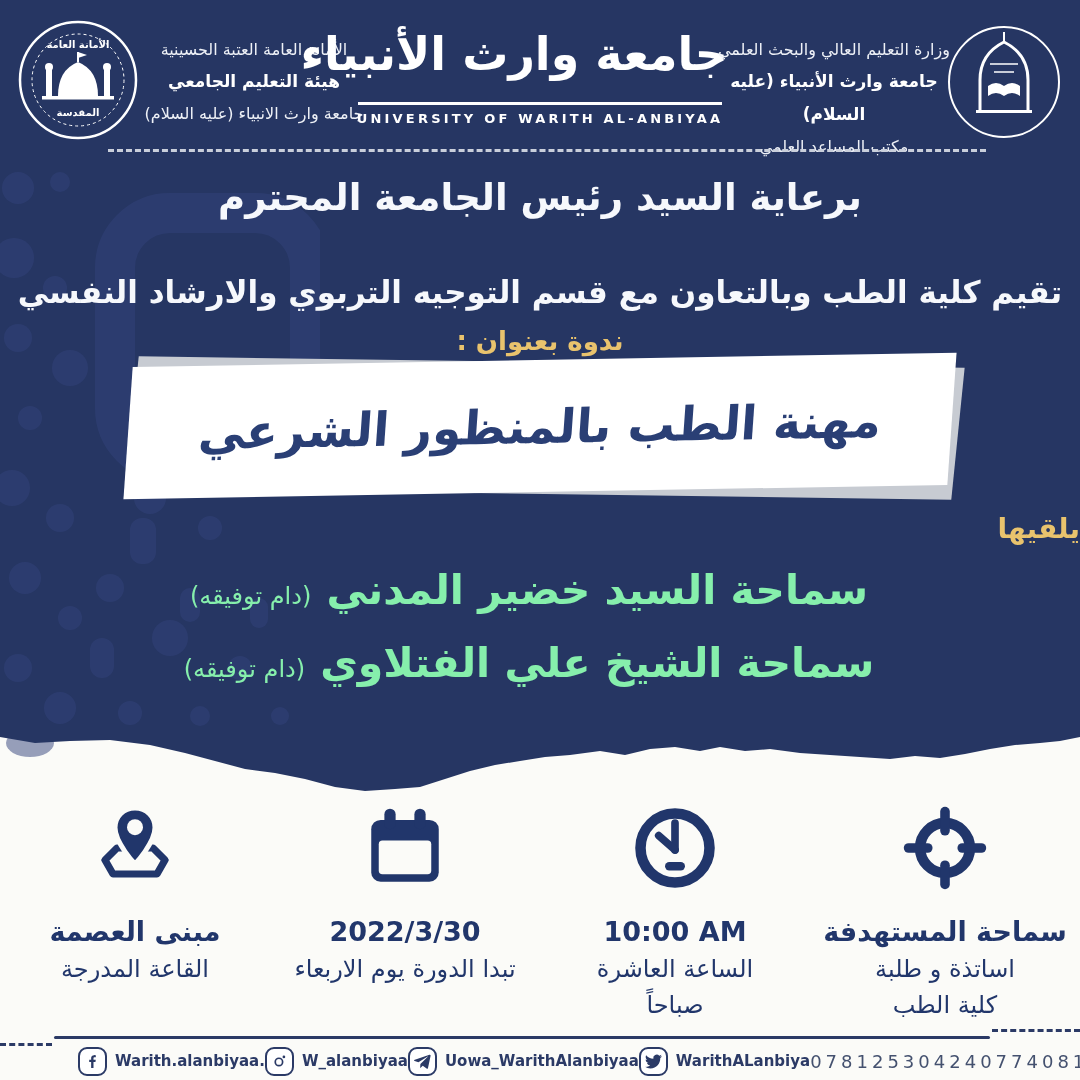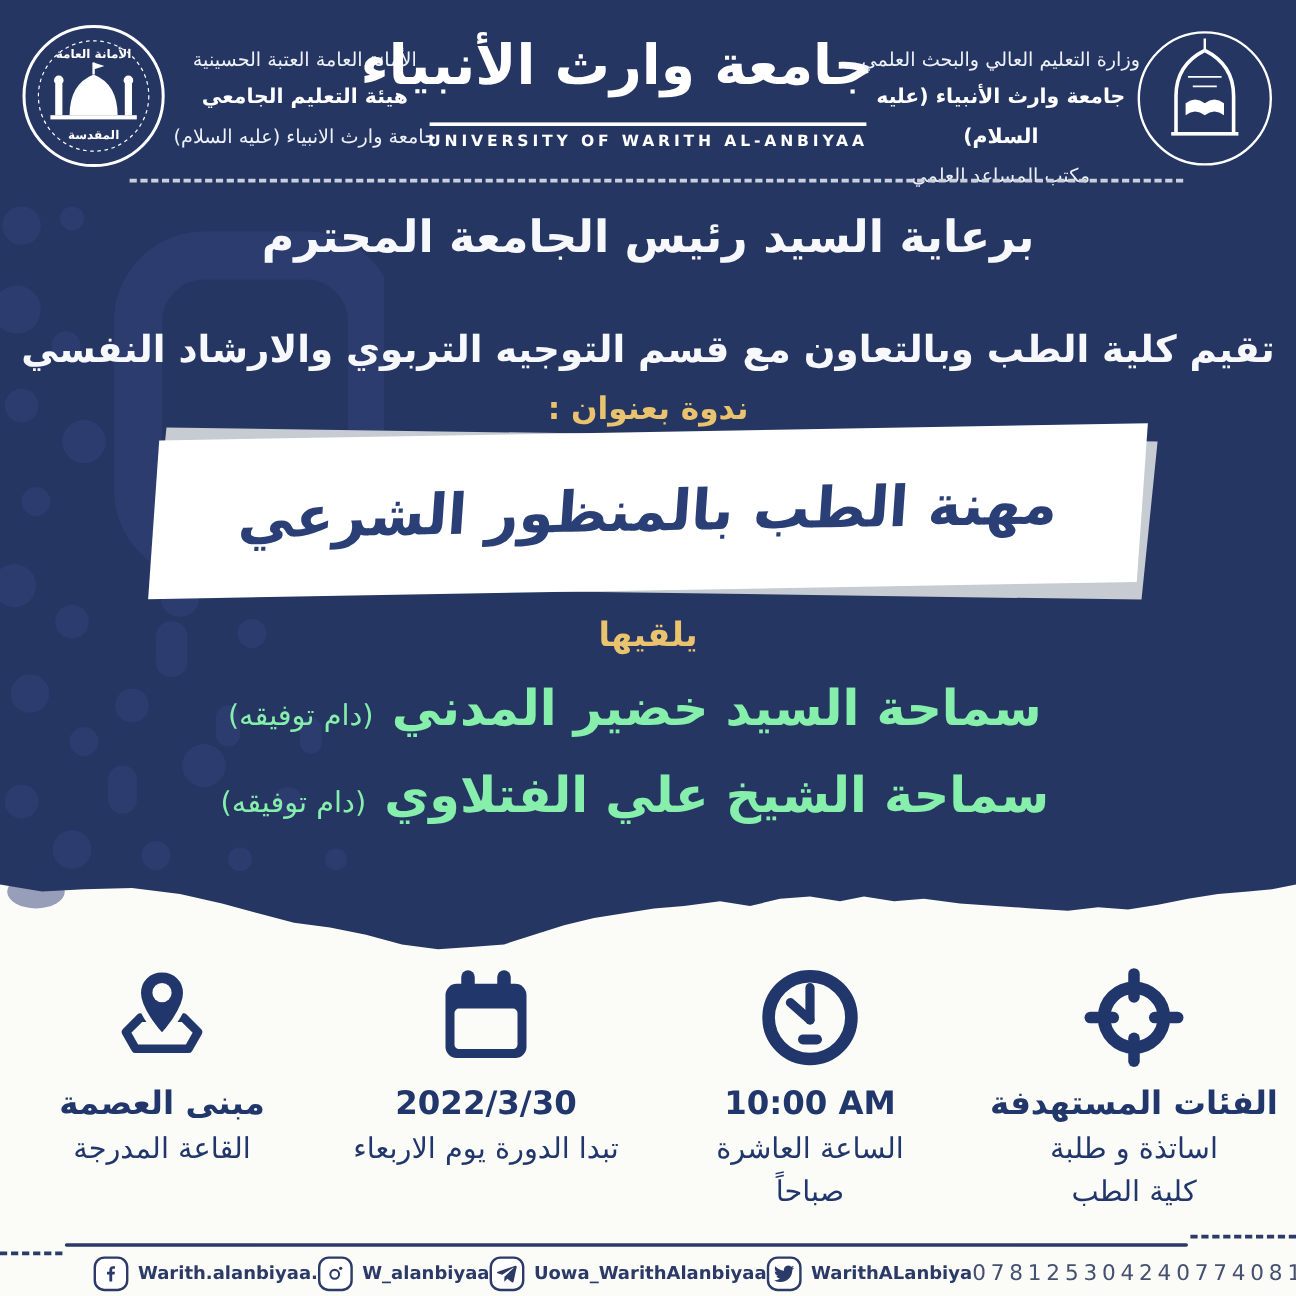--- a/index.html
+++ b/index.html
@@ -30,30 +30,30 @@
   .line-c{position:absolute;left:0;width:1080px;text-align:center;color:#f6f8fc;}
   .patronage{top:176px;font-size:37px;font-weight:bold;}
   .organizer{top:250px;font-size:31px;font-weight:bold;margin-top:24px;}
   .seminar{top:314px;font-size:26px;font-weight:bold;color:#e9c36d;margin-top:12px;}
   
   .banner{position:absolute;top:360px;left:128px;width:824px;height:132px;}
   .banner .shadow{position:absolute;top:2px;left:4px;right:-6px;bottom:-2px;background:#c7cbd2;transform:rotate(.8deg) skewX(-5deg);}
   .banner .face{position:absolute;inset:0;background:#ffffff;transform:rotate(-1deg) skewX(-5deg);display:flex;align-items:center;justify-content:center;}
   .banner .title{font-size:47px;font-weight:bold;color:#2a3f75;white-space:nowrap;}
   
-  .presented{top:512px;font-size:28px;font-weight:bold;color:#e9c36d;}
+  .presented{top:512px;font-size:28px;font-weight:bold;color:#e9c36d;text-align:right;}
   .speakers{position:absolute;top:558px;left:0;width:1058px;text-align:center;color:#86efac;}
   .speaker{line-height:64px;white-space:nowrap;}
   .speaker .nm{font-size:41px;font-weight:bold;}
   .speaker .hon{font-size:24px;font-weight:normal;margin-right:10px;}
   
   .details{position:absolute;top:796px;left:0;width:1080px;display:flex;}
   .dcol{flex:1 1 0;display:flex;flex-direction:column;align-items:center;}
   .dicon{height:104px;display:flex;align-items:center;justify-content:center;}
-  .d1{font-size:27px;font-weight:bold;color:#21366b;margin-top:0;line-height:1.45;}
+  .d1{font-size:27px;font-weight:bold;color:#21366b;margin-top:12px;line-height:1.45;}
   .d2{font-size:24px;color:#21366b;line-height:1.5;}
   
   .f-line{position:absolute;top:1036px;left:54px;width:936px;height:3px;background:#2b3a66;border-radius:2px;}
   .f-dash-l{position:absolute;top:1043px;left:0;width:52px;border-top:3px dashed #2b3a66;}
   .f-dash-r{position:absolute;top:1029px;left:992px;width:88px;border-top:3px dashed #2b3a66;}
   .f-row{position:absolute;top:1044px;left:0;width:1080px;height:34px;display:flex;align-items:center;
          justify-content:flex-start;box-sizing:border-box;padding:0 22px 0 78px;}
   .soc{display:flex;align-items:center;gap:8px;}
   .badge{width:29px;height:29px;border:2.5px solid #2b3a66;border-radius:9px;display:flex;align-items:center;justify-content:center;box-sizing:border-box;background:#fff;}
   .handle{font-size:15px;font-weight:bold;color:#2b3a66;}
@@ -218,21 +218,21 @@
     <div class="dcol">
       <div class="dicon">
         <svg width="92" height="92" viewBox="0 0 48 48">
           <circle cx="24" cy="24" r="13" fill="none" stroke="#21366b" stroke-width="5.5"></circle>
           <line x1="24" y1="5" x2="24" y2="15" stroke="#21366b" stroke-width="5" stroke-linecap="round"></line>
           <line x1="24" y1="33" x2="24" y2="43" stroke="#21366b" stroke-width="5" stroke-linecap="round"></line>
           <line x1="5" y1="24" x2="15" y2="24" stroke="#21366b" stroke-width="5" stroke-linecap="round"></line>
           <line x1="33" y1="24" x2="43" y2="24" stroke="#21366b" stroke-width="5" stroke-linecap="round"></line>
         </svg>
       </div>
-      <div class="d1" dir="rtl">الفئات المستهدفة</div>
+      <div class="d1" dir="rtl">سماحة المستهدفة</div>
       <div class="d2" dir="rtl">اساتذة و طلبة</div>
       <div class="d2" dir="rtl">كلية الطب</div>
     </div>
   </div>
 
   <div class="f-line"></div>
   <div class="f-dash-l"></div>
   <div class="f-dash-r"></div>
 
   <div class="f-row">

